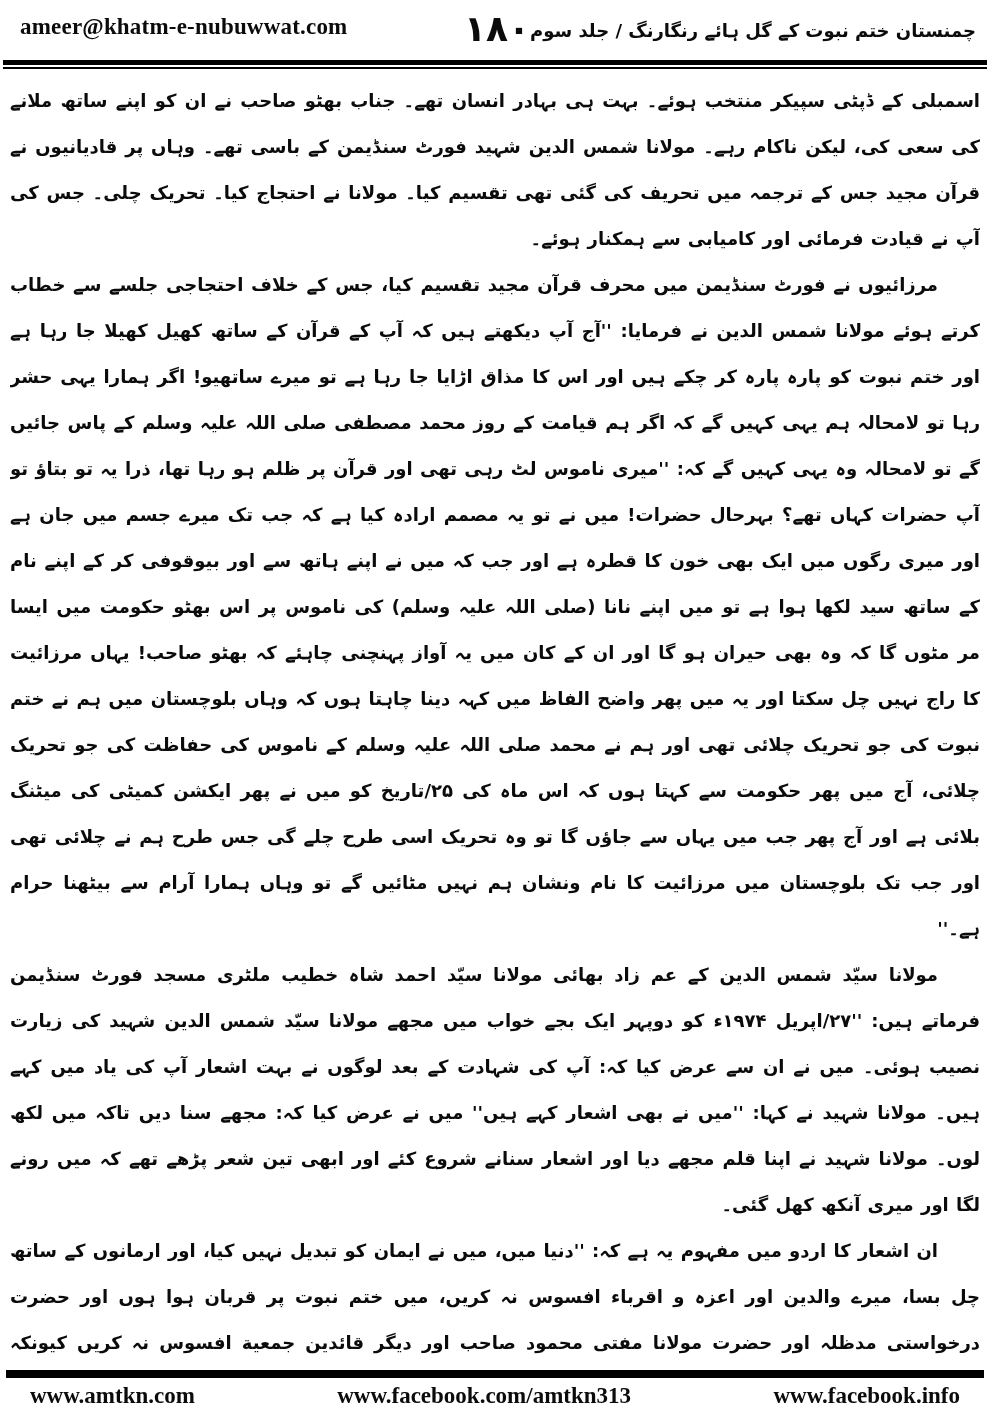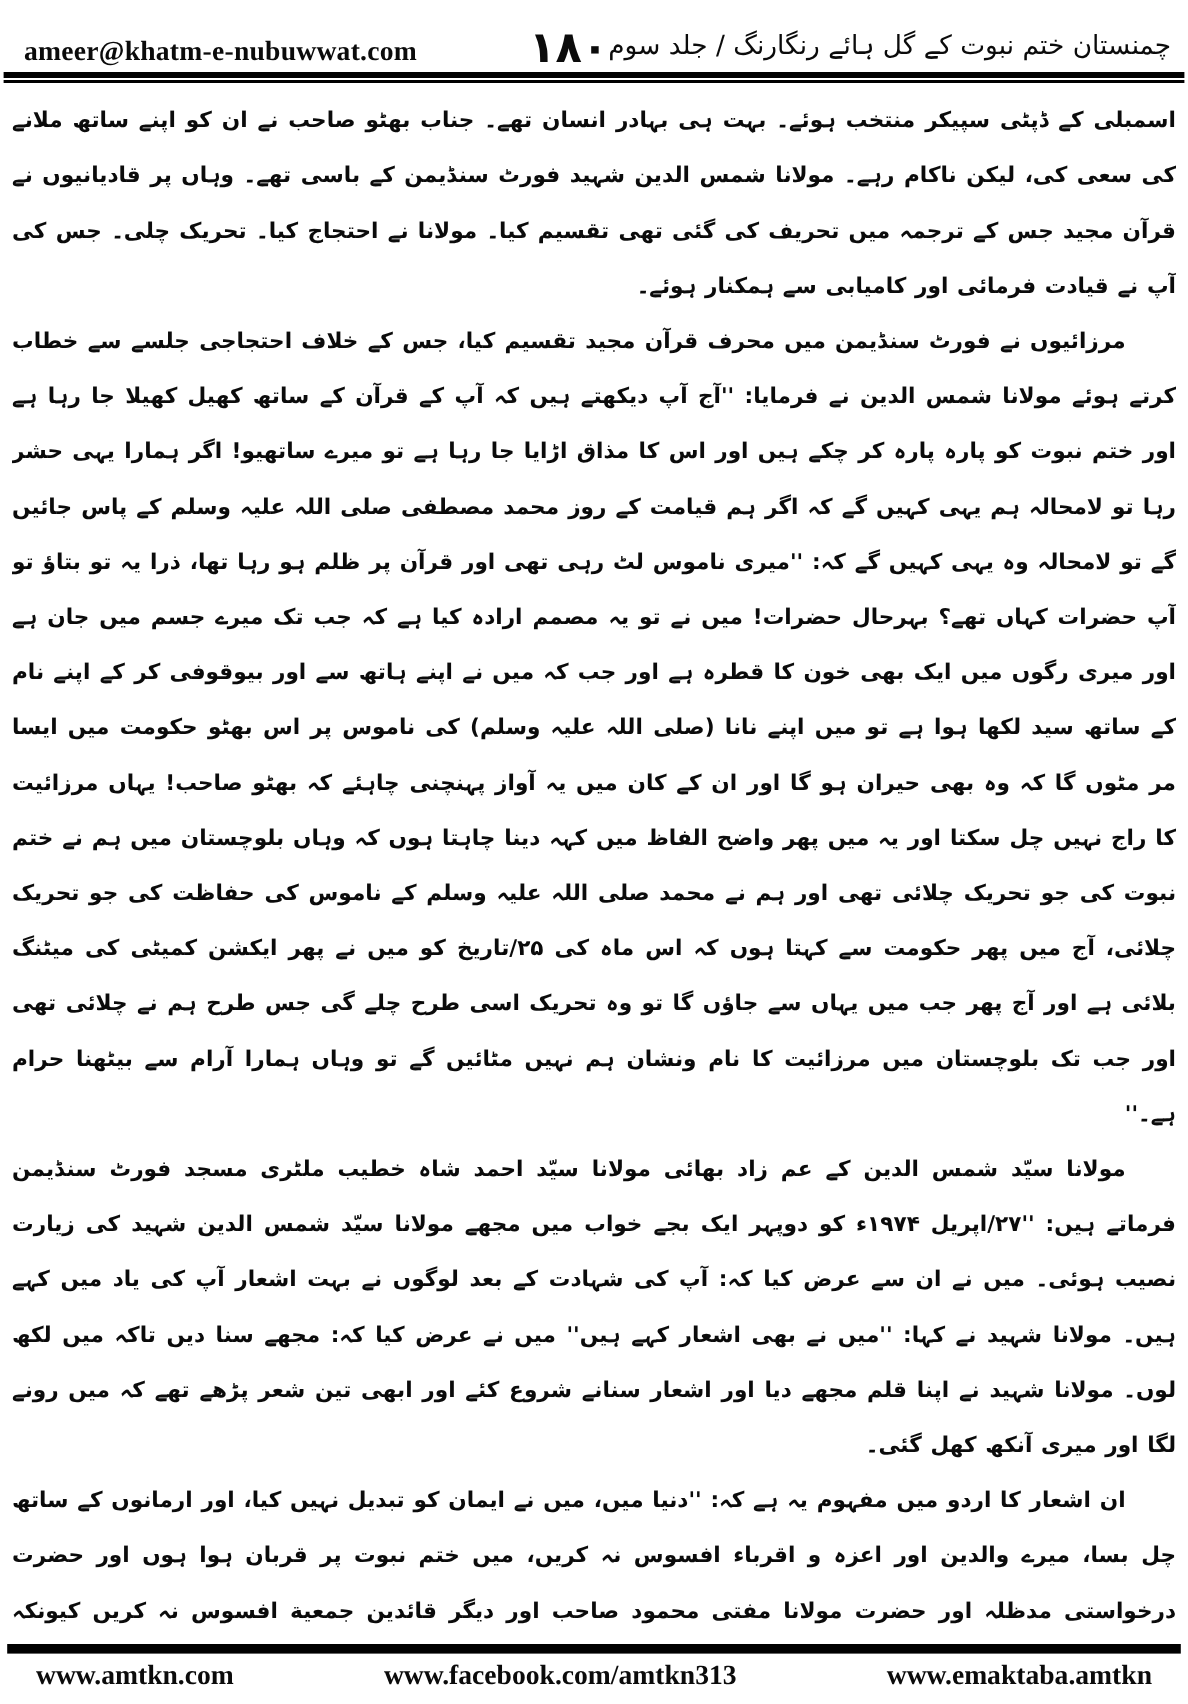--- a/index.html
+++ b/index.html
@@ -9,21 +9,21 @@
     height: 1420px;
     margin: 0 auto;
     background: #ffffff;
     color: #0b0b0b;
     overflow: hidden;
     font-family: "DejaVu Sans", sans-serif;
   }
   
   .header {
     display: flex;
-    align-items: flex-end;
+    align-items: flex-start;
     padding: 14px 14px 0 20px;
     height: 42px;
   }
   .h-left  { flex: 1 1 0; text-align: left; }
   .h-center{ flex: 0 0 auto; }
   .h-right { flex: 1 1 0; text-align: right; }
   .email {
     font-family: "Liberation Serif", serif;
     font-weight: bold;
     font-size: 23px;
@@ -32,22 +32,22 @@
   }
   .pagenum {
     font-family: "DejaVu Sans", sans-serif;
     font-weight: bold;
     font-size: 36px;
     line-height: 30px;
     direction: rtl;
   }
   .booktitle {
     direction: rtl;
-    font-weight: normal;
-    font-size: 22px;
+    font-weight: bold;
+    font-size: 18px;
     line-height: 34px;
     white-space: nowrap;
   }
   
   .rule-top {
     margin: 4px 3px 0 3px;
     height: 10px;
     background: linear-gradient(to bottom,
       #000 0px, #000 5px,
       #fff 5px, #fff 7px,
@@ -115,16 +115,16 @@
     <p class="indent">مولانا سیّد شمس الدین کے عم زاد بھائی مولانا سیّد احمد شاہ خطیب ملٹری مسجد فورٹ سنڈیمن فرماتے ہیں: ''۲۷/اپریل ۱۹۷۴ء کو دوپہر ایک بجے خواب میں مجھے مولانا سیّد شمس الدین شہید کی زیارت نصیب ہوئی۔ میں نے ان سے عرض کیا کہ: آپ کی شہادت کے بعد لوگوں نے بہت اشعار آپ کی یاد میں کہے ہیں۔ مولانا شہید نے کہا: ''میں نے بھی اشعار کہے ہیں'' میں نے عرض کیا کہ: مجھے سنا دیں تاکہ میں لکھ لوں۔ مولانا شہید نے اپنا قلم مجھے دیا اور اشعار سنانے شروع کئے اور ابھی تین شعر پڑھے تھے کہ میں رونے لگا اور میری آنکھ کھل گئی۔</p>
     <p class="indent">ان اشعار کا اردو میں مفہوم یہ ہے کہ: ''دنیا میں، میں نے ایمان کو تبدیل نہیں کیا، اور ارمانوں کے ساتھ چل بسا، میرے والدین اور اعزہ و اقرباء افسوس نہ کریں، میں ختم نبوت پر قربان ہوا ہوں اور حضرت درخواستی مدظلہ اور حضرت مولانا مفتی محمود صاحب اور دیگر قائدین جمعیة افسوس نہ کریں کیونکہ ظالم، مجھے جمعیة علمائے اسلام کے منشور سے ہٹا نہیں سکا۔''</p>
 
   </main>
 
   <div class="rule-bottom"></div>
 
   <div class="footer">
     <span>www.amtkn.com</span>
     <span>www.facebook.com/amtkn313</span>
-    <span>www.emaktaba.amtkn</span>
+    <span>www.facebook.info</span>
   </div>
 
 </div>
 
 </body></html>

